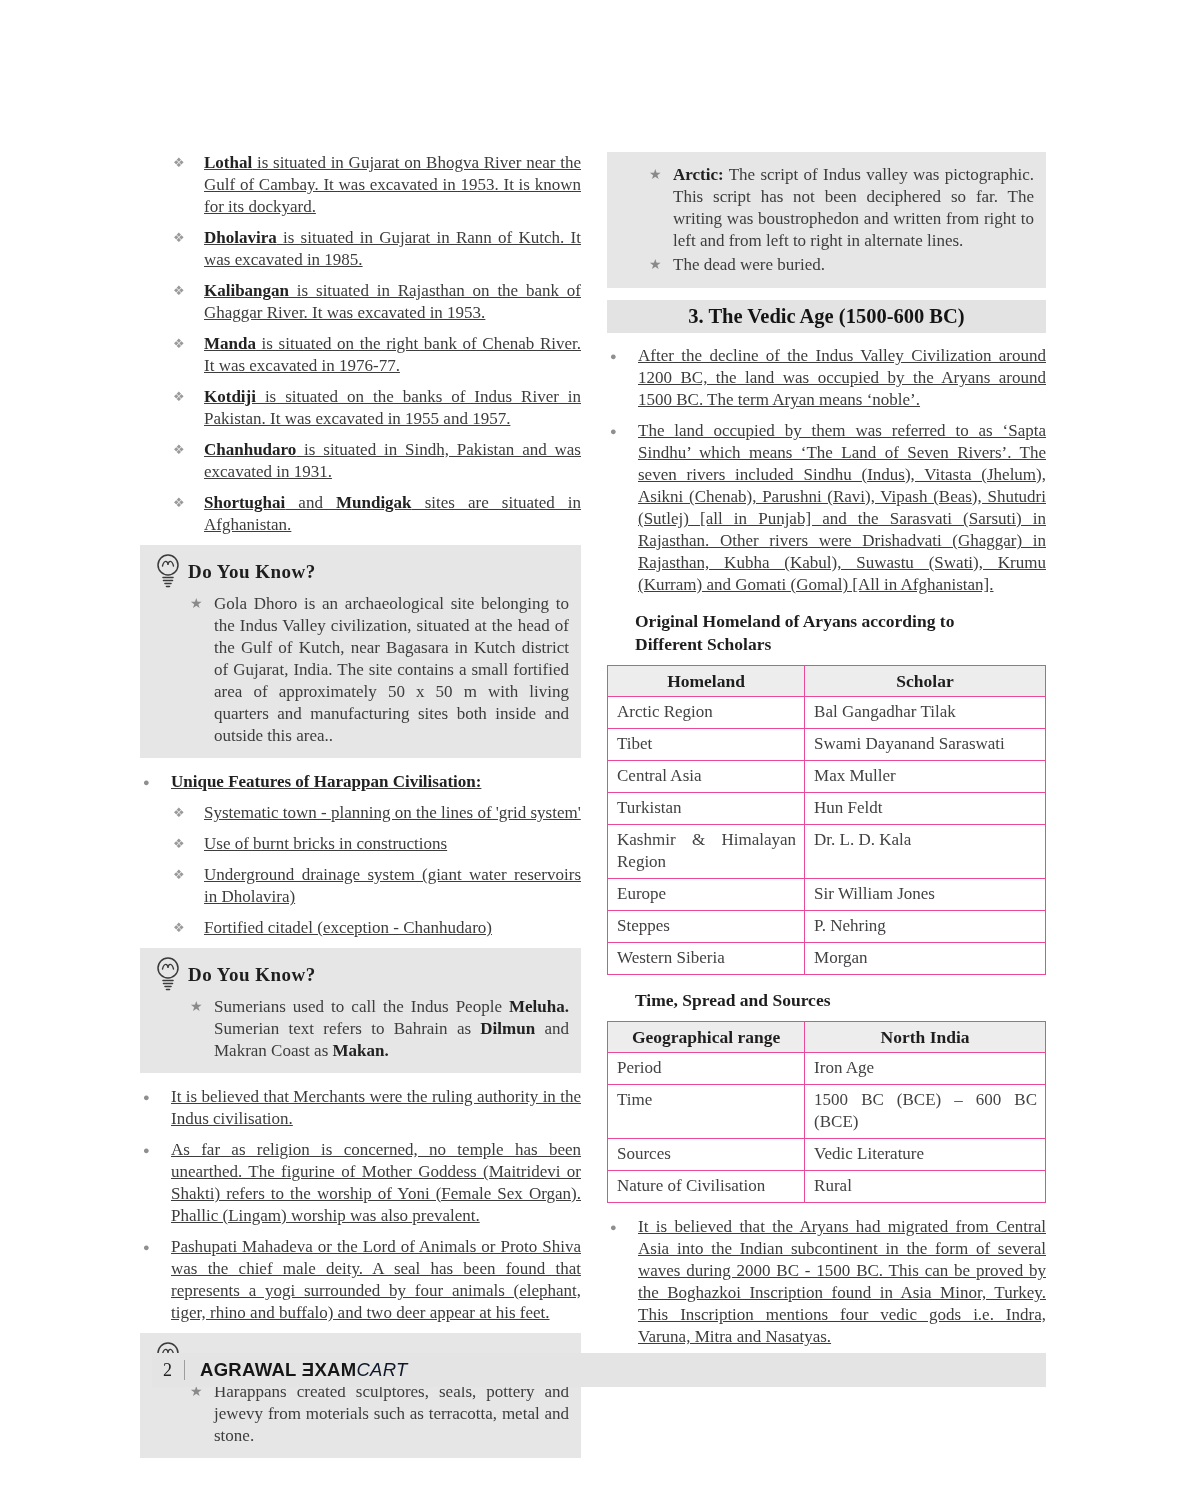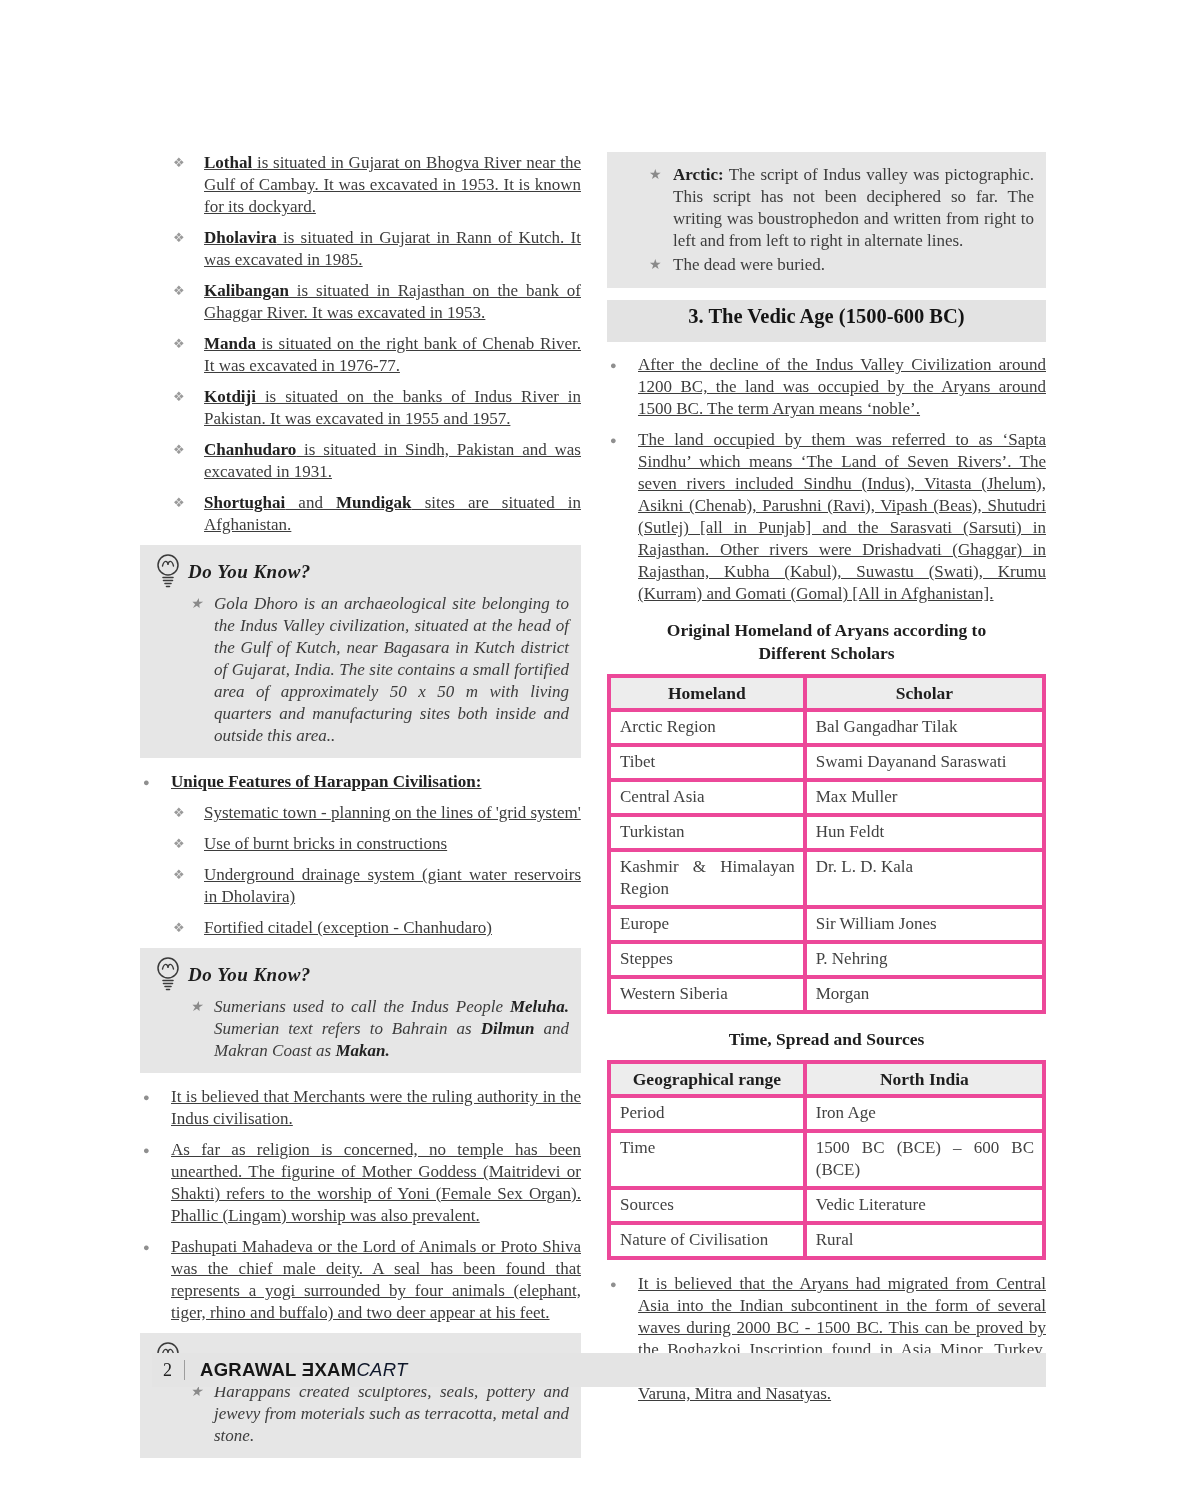--- a/index.html
+++ b/index.html
@@ -18,39 +18,39 @@
   .col-right { left: 607px; width: 439px; }
 
   
   .b { display: flex; margin-bottom: 9px; }
   .b .t { flex: 1; text-align: justify; text-decoration: underline; }
   .b-diamond .m { flex: 0 0 64px; padding-left: 33px; font-size: 13px; color:#9a9a9a; line-height:22px; }
   .b-circle .m  { flex: 0 0 31px; padding-left: 3px; font-size: 11px; color:#8f8f8f; line-height:22px; }
   .b b { color:#222; }
 
   
-  .dyk { background:#e6e6e6; padding: 8px 12px 11px 8px; margin: 3px 0 13px 0; font-style: italic; }
+  .dyk { background:#e6e6e6; padding: 8px 12px 11px 8px; margin: 3px 0 13px 0; }
   .dyk-head { display:flex; align-items:center; }
   .bulb { flex: 0 0 40px; display:flex; justify-content:center; }
   .dyk-title { font-weight: bold; font-size: 19px; color:#1e1e1e; letter-spacing: .5px; }
   .dyk-item { display:flex; margin-top: 3px; padding-left: 42px; }
   .dyk-item .star { flex: 0 0 24px; color:#8a8a8a; font-size: 14px; line-height:22px; }
   .dyk-item .t { flex:1; text-align: justify; }
   .dyk-item b { color:#222; }
 
   
   .cont-box { background:#e6e6e6; padding: 10px 12px 12px 8px; margin-bottom: 12px; }
   .cont-box .dyk-item { padding-left: 34px; margin-top: 2px; }
   .sec-head {
     background:#e3e3e3; text-align:center; font-weight:bold;
-    font-size: 20.5px; color:#141414; padding: 5px 0 15px 0; margin: 2px 0 12px 0;
+    font-size: 20.5px; color:#141414; padding: 5px 0 6px 0; margin: 2px 0 12px 0;
   }
-  .tbl-title { text-align:center; font-weight:bold; color:#1e1e1e; font-size: 17.5px; margin: 14px 28px 9px 28px; line-height: 23px; }
+  .tbl-title { font-weight:bold; color:#1e1e1e; font-size: 17.5px; margin: 14px 28px 9px 28px; line-height: 23px; }
   table.tbl { width: 100%; border-collapse: collapse; margin-bottom: 4px; }
-  table.tbl th, table.tbl td { border: 4px solid #ec4899; vertical-align: top; }
+  table.tbl th, table.tbl td { border: 1px solid #ec4899; vertical-align: top; }
   table.tbl th { background:#ededed; font-size: 17.5px; color:#1e1e1e; text-align:center; padding: 4px 6px; }
   table.tbl td { padding: 4px 8px 5px 9px; text-align: justify; color:#424242; }
   table.tbl td.c1 { width: 45%; }
 
   
   .footer {
     position: absolute; left: 152px; top: 1353px; width: 894px; height: 34px;
     background:#e4e4e4; display:flex; align-items:center;
   }
   .fnum { font-size: 18px; color:#222; padding: 0 12px 0 11px; }

